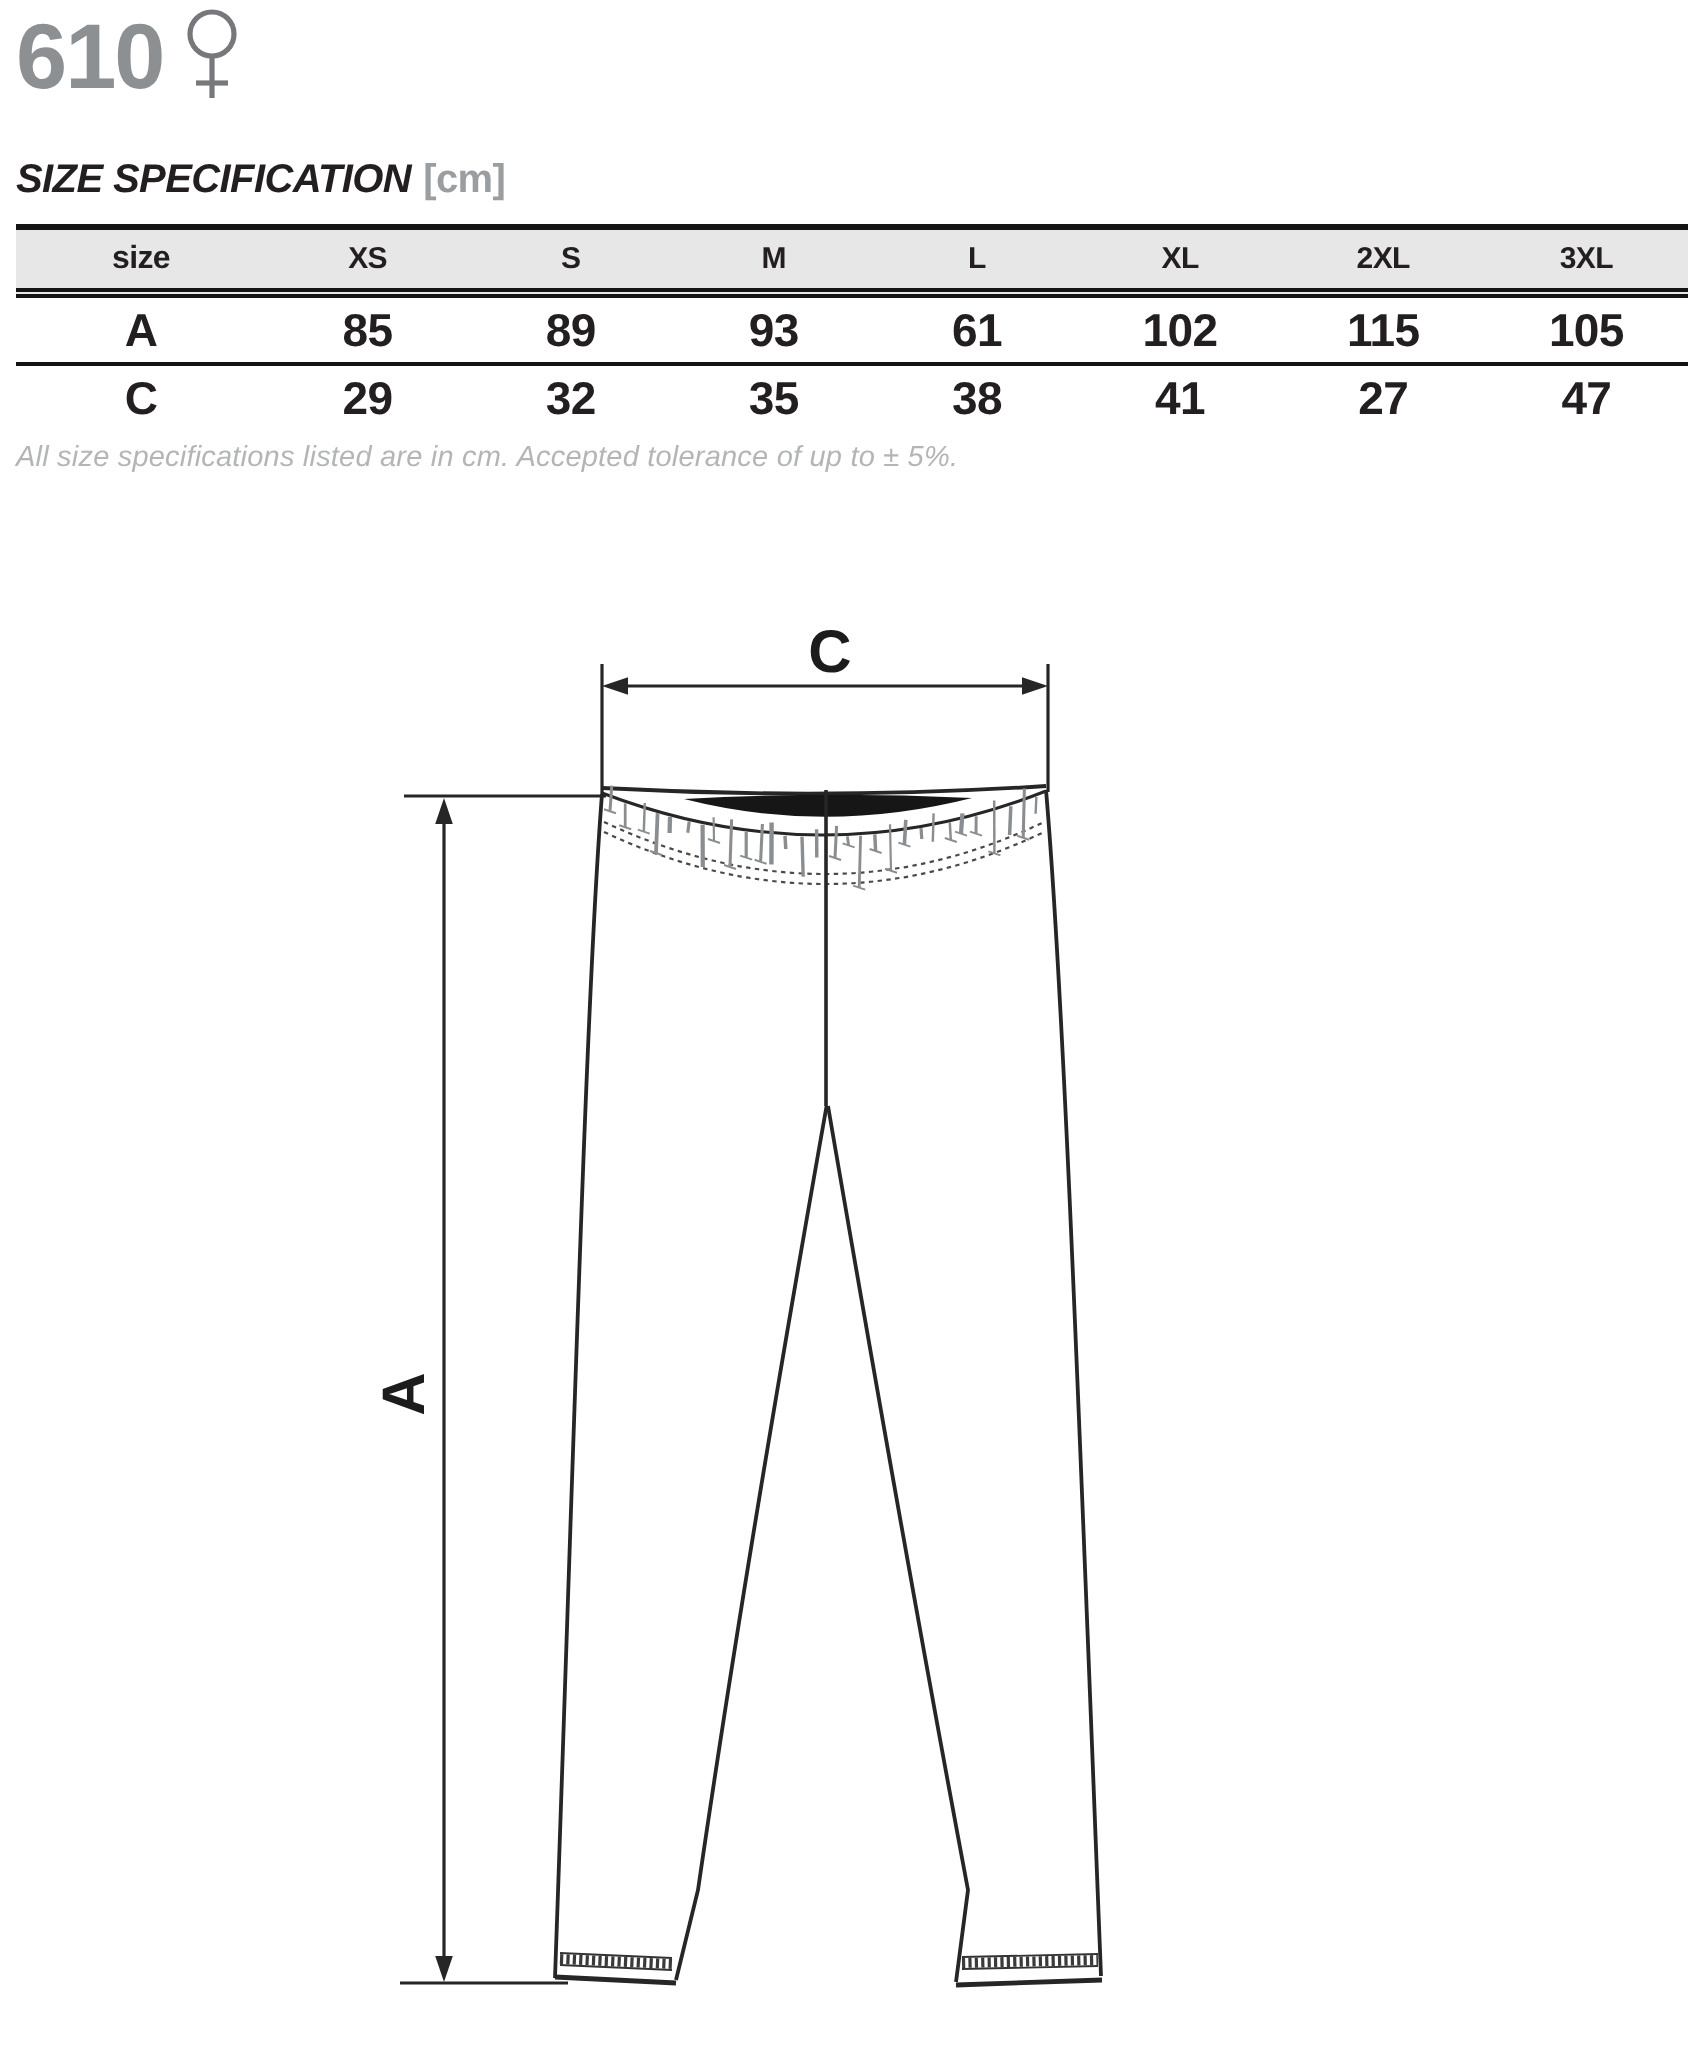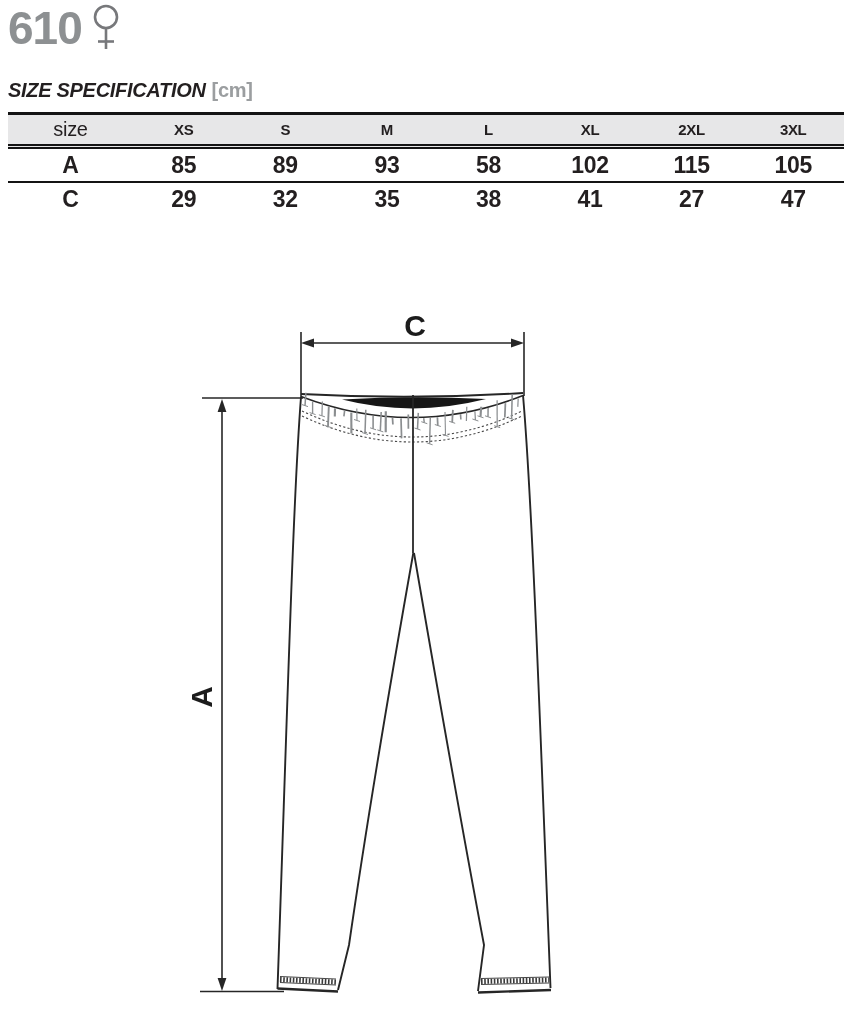--- a/index.html
+++ b/index.html
@@ -37,21 +37,21 @@
   table.size-table col.col-size{width:125px;}
   table.size-table th,table.size-table td{
     text-align:center;padding:0;letter-spacing:-0.3px;
   }
   table.size-table thead th{
     background:var(--table-header-bg,#e7e7e8);
     height:29px;font-size:15px;font-weight:700;
     border-top:3px solid #141414;
     border-bottom:5px double #141414;
   }
-  table.size-table thead th.size-label{font-weight:400;font-size:20px;}
+  table.size-table thead th.size-label{font-weight:700;font-size:16px;}
   table.size-table tbody th{font-size:20px;font-weight:700;}
   table.size-table tbody th,table.size-table tbody td{
     height:32px;font-size:23px;font-weight:700;background:#fff;
   }
   table.size-table tbody tr.row-sep th,
   table.size-table tbody tr.row-sep td{border-bottom:2px solid #141414;}
   .spec-note{
     margin:6px 0 0 0;font-size:14.5px;font-style:italic;
     color:var(--note-gray,#b3b5b7);letter-spacing:0.1px;
   }
@@ -213,34 +213,35 @@
               <th>2XL</th>
               <th>3XL</th>
             </tr>
           </thead>
         <tbody>
             <tr class="row-sep">
               <th>A</th>
               <td>85</td>
               <td>89</td>
               <td>93</td>
-              <td>58</td>
+              <td>61</td>
               <td>102</td>
               <td>115</td>
               <td>105</td>
             </tr>
             <tr>
               <th>C</th>
               <td>29</td>
               <td>32</td>
               <td>35</td>
               <td>38</td>
               <td>41</td>
               <td>27</td>
               <td>47</td>
             </tr>
           </tbody>
       </table>
 
+      <p class="spec-note">All size specifications listed are in cm. Accepted tolerance of up to ± 5%.</p>
     </section>
 
   </div>
 </div>
 
 </body></html>

